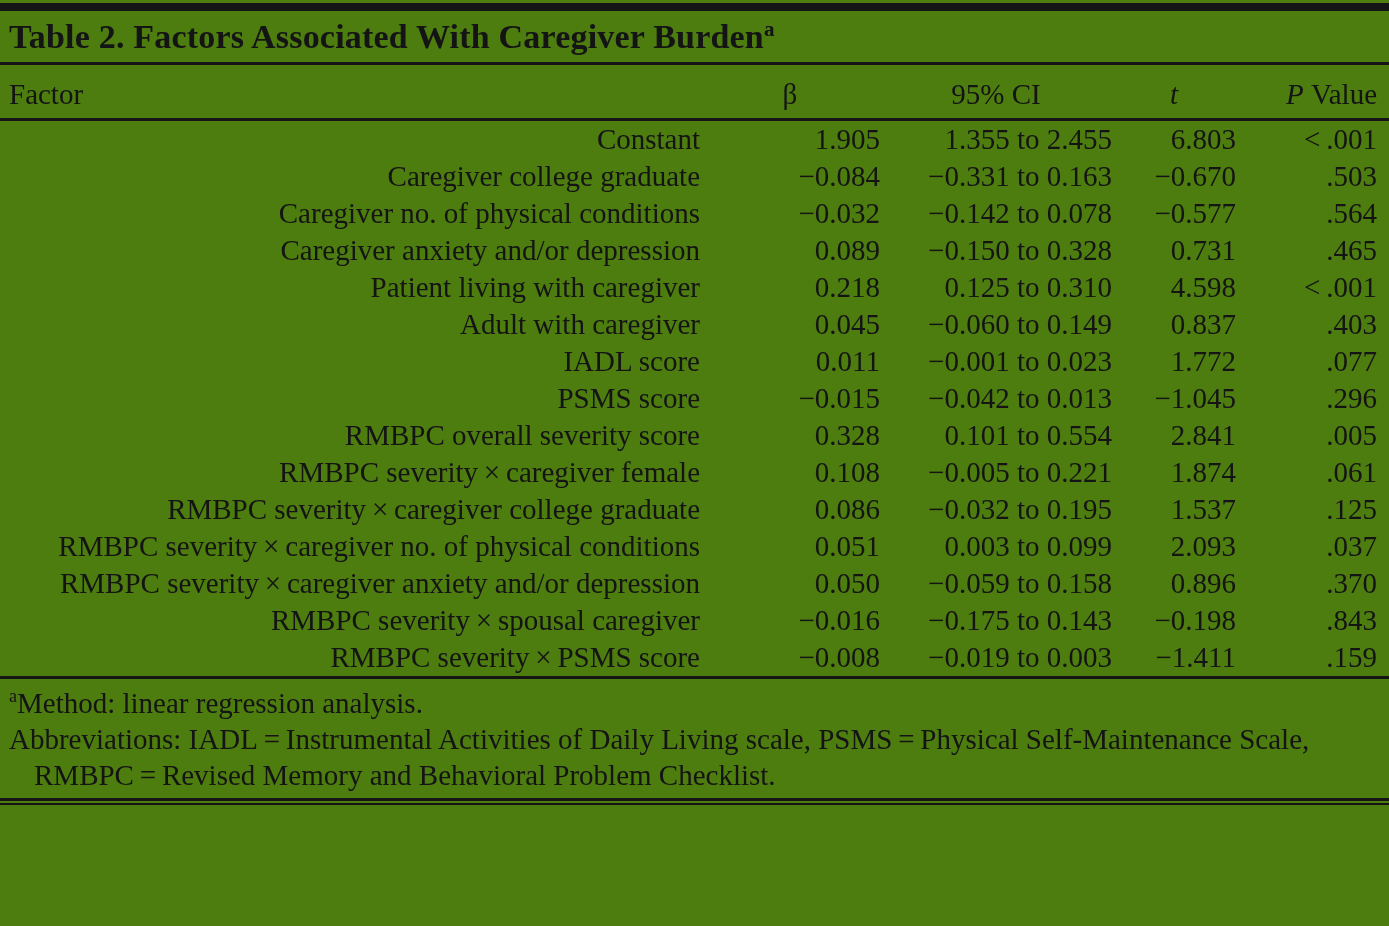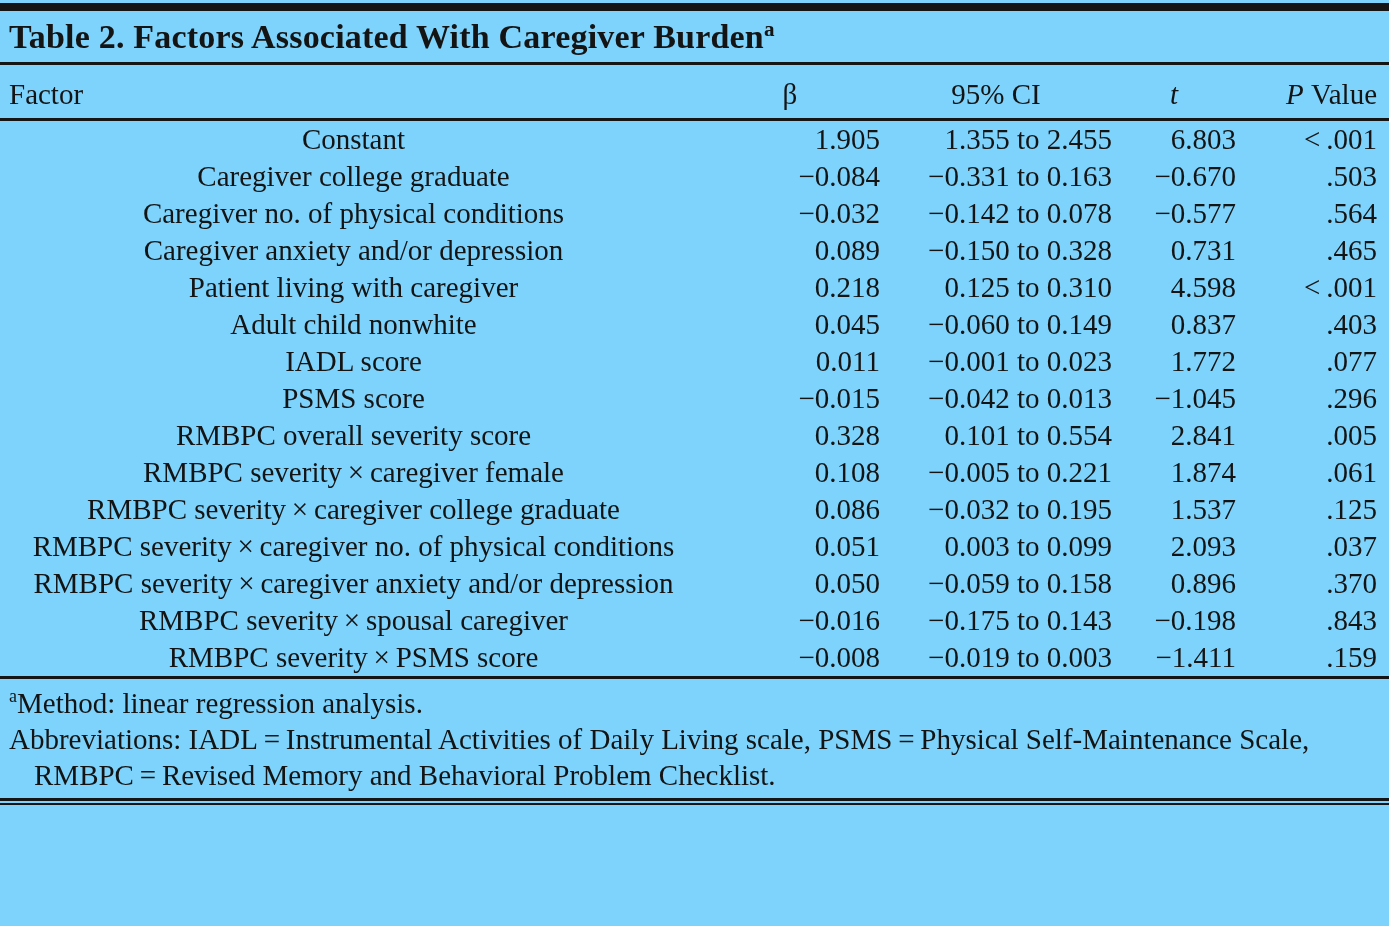--- a/index.html
+++ b/index.html
@@ -1,18 +1,18 @@
 <!DOCTYPE html>
 <html><head>
 <meta charset="utf-8">
 <style>
   html, body { margin:0; padding:0; background:#ffffff; }
   .page {
     width:1389px; height:926px;
-    background:#7dd3fc;
+    background:#4d7c0f;
     color:#141414;
     font-family:"Liberation Serif", serif;
     box-sizing:border-box;
     overflow:hidden;
     position:relative;
   }
   .top-rule { height:8px; background:#151515; margin-top:3px; }
   .title-row {
     font-size:34px; font-weight:bold;
     padding:7px 10px 6px 9px;
@@ -49,21 +49,21 @@
   thead th.h-p { text-align:right; padding-right:12px; }
   thead i { font-style:italic; }
 
   tbody td {
     height:37px;
     line-height:37px;
     white-space:nowrap;
     overflow:hidden;
     padding:0;
   }
-  tbody td:nth-child(1) { text-align:center; padding-left:7px; }
+  tbody td:nth-child(1) { text-align:right; padding-left:7px; }
   tbody td:nth-child(2),
   tbody td:nth-child(3),
   tbody td:nth-child(4) { text-align:right; }
   tbody td:nth-child(5) { text-align:right; padding-right:12px; }
 
   .footnotes {
     font-size:29px;
     line-height:36px;
     padding:6px 10px 0 9px;
   }
@@ -140,21 +140,21 @@
           <td>.465</td>
         </tr>
         <tr>
           <td>Patient living with caregiver</td>
           <td>0.218</td>
           <td>0.125 to 0.310</td>
           <td>4.598</td>
           <td>&lt; .001</td>
         </tr>
         <tr>
-          <td>Adult child nonwhite</td>
+          <td>Adult with caregiver</td>
           <td>0.045</td>
           <td>−0.060 to 0.149</td>
           <td>0.837</td>
           <td>.403</td>
         </tr>
         <tr>
           <td>IADL score</td>
           <td>0.011</td>
           <td>−0.001 to 0.023</td>
           <td>1.772</td>

